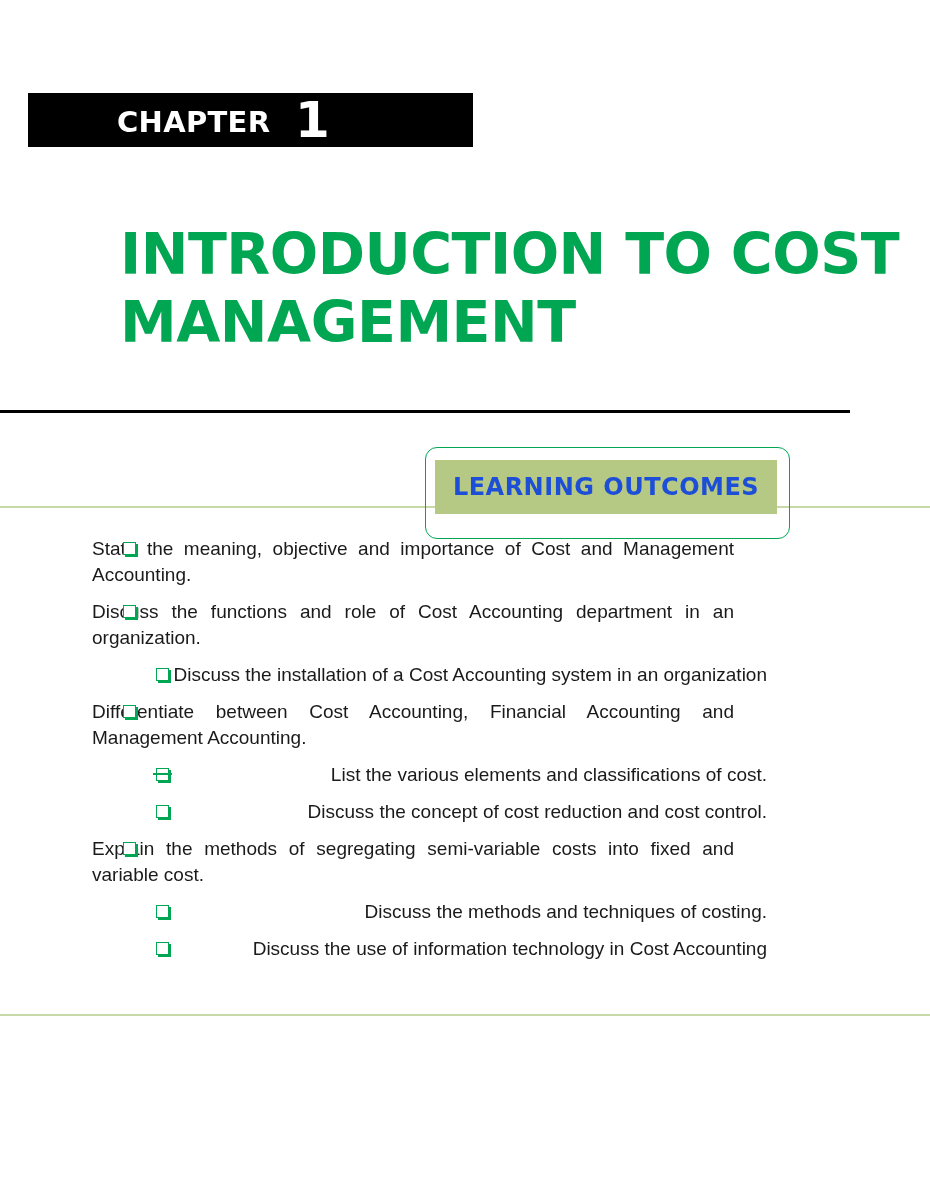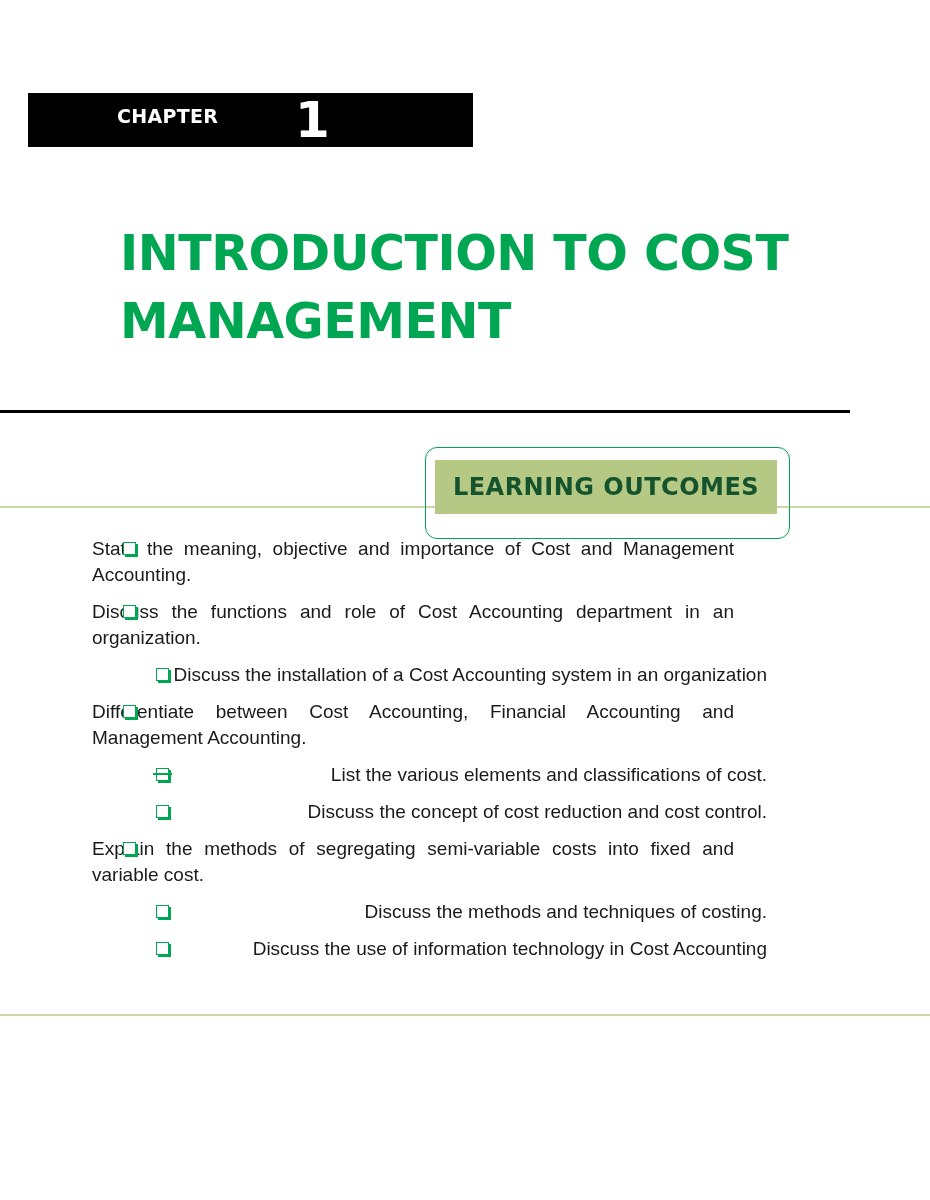--- a/index.html
+++ b/index.html
@@ -20,21 +20,21 @@
       top: 93px;
       width: 445px;
       height: 54px;
       background: #000000;
       color: #ffffff;
     }
     .chapter-label {
       position: absolute;
       left: 89px;
       top: 12px;
-      font-size: 19px;
+      font-size: 29px;
       font-weight: bold;
       letter-spacing: 0.3px;
       font-family: "DejaVu Sans", sans-serif;
       text-align: right;
     }
     .chapter-number {
       position: absolute;
       left: 267px;
       top: -2px;
       font-size: 50px;
@@ -43,21 +43,21 @@
     }
     .title {
       position: absolute;
       left: 120px;
       top: 220px;
       width: 720px;
       margin: 0;
       color: #00a651;
       font-family: "DejaVu Sans", sans-serif;
       font-weight: bold;
-      font-size: 49px;
+      font-size: 57px;
       line-height: 68px;
       letter-spacing: -0.5px;
     }
     .title-line {
       display: block;
       white-space: nowrap;
     }
     .title-rule {
       position: absolute;
       left: 0;
@@ -99,21 +99,21 @@
       top: 460px;
       width: 342px;
       height: 54px;
       background: #b5c984;
       z-index: 1;
       display: flex;
       align-items: center;
       justify-content: center;
     }
     .outcomes-label {
-      color: #14532d;
+      color: #1d4ed8;
       font-family: "DejaVu Sans", sans-serif;
       font-weight: bold;
       font-size: 24px;
       letter-spacing: 0.5px;
     }
     .outcomes-list {
       position: absolute;
       left: 0;
       top: 536px;
       width: 930px;

